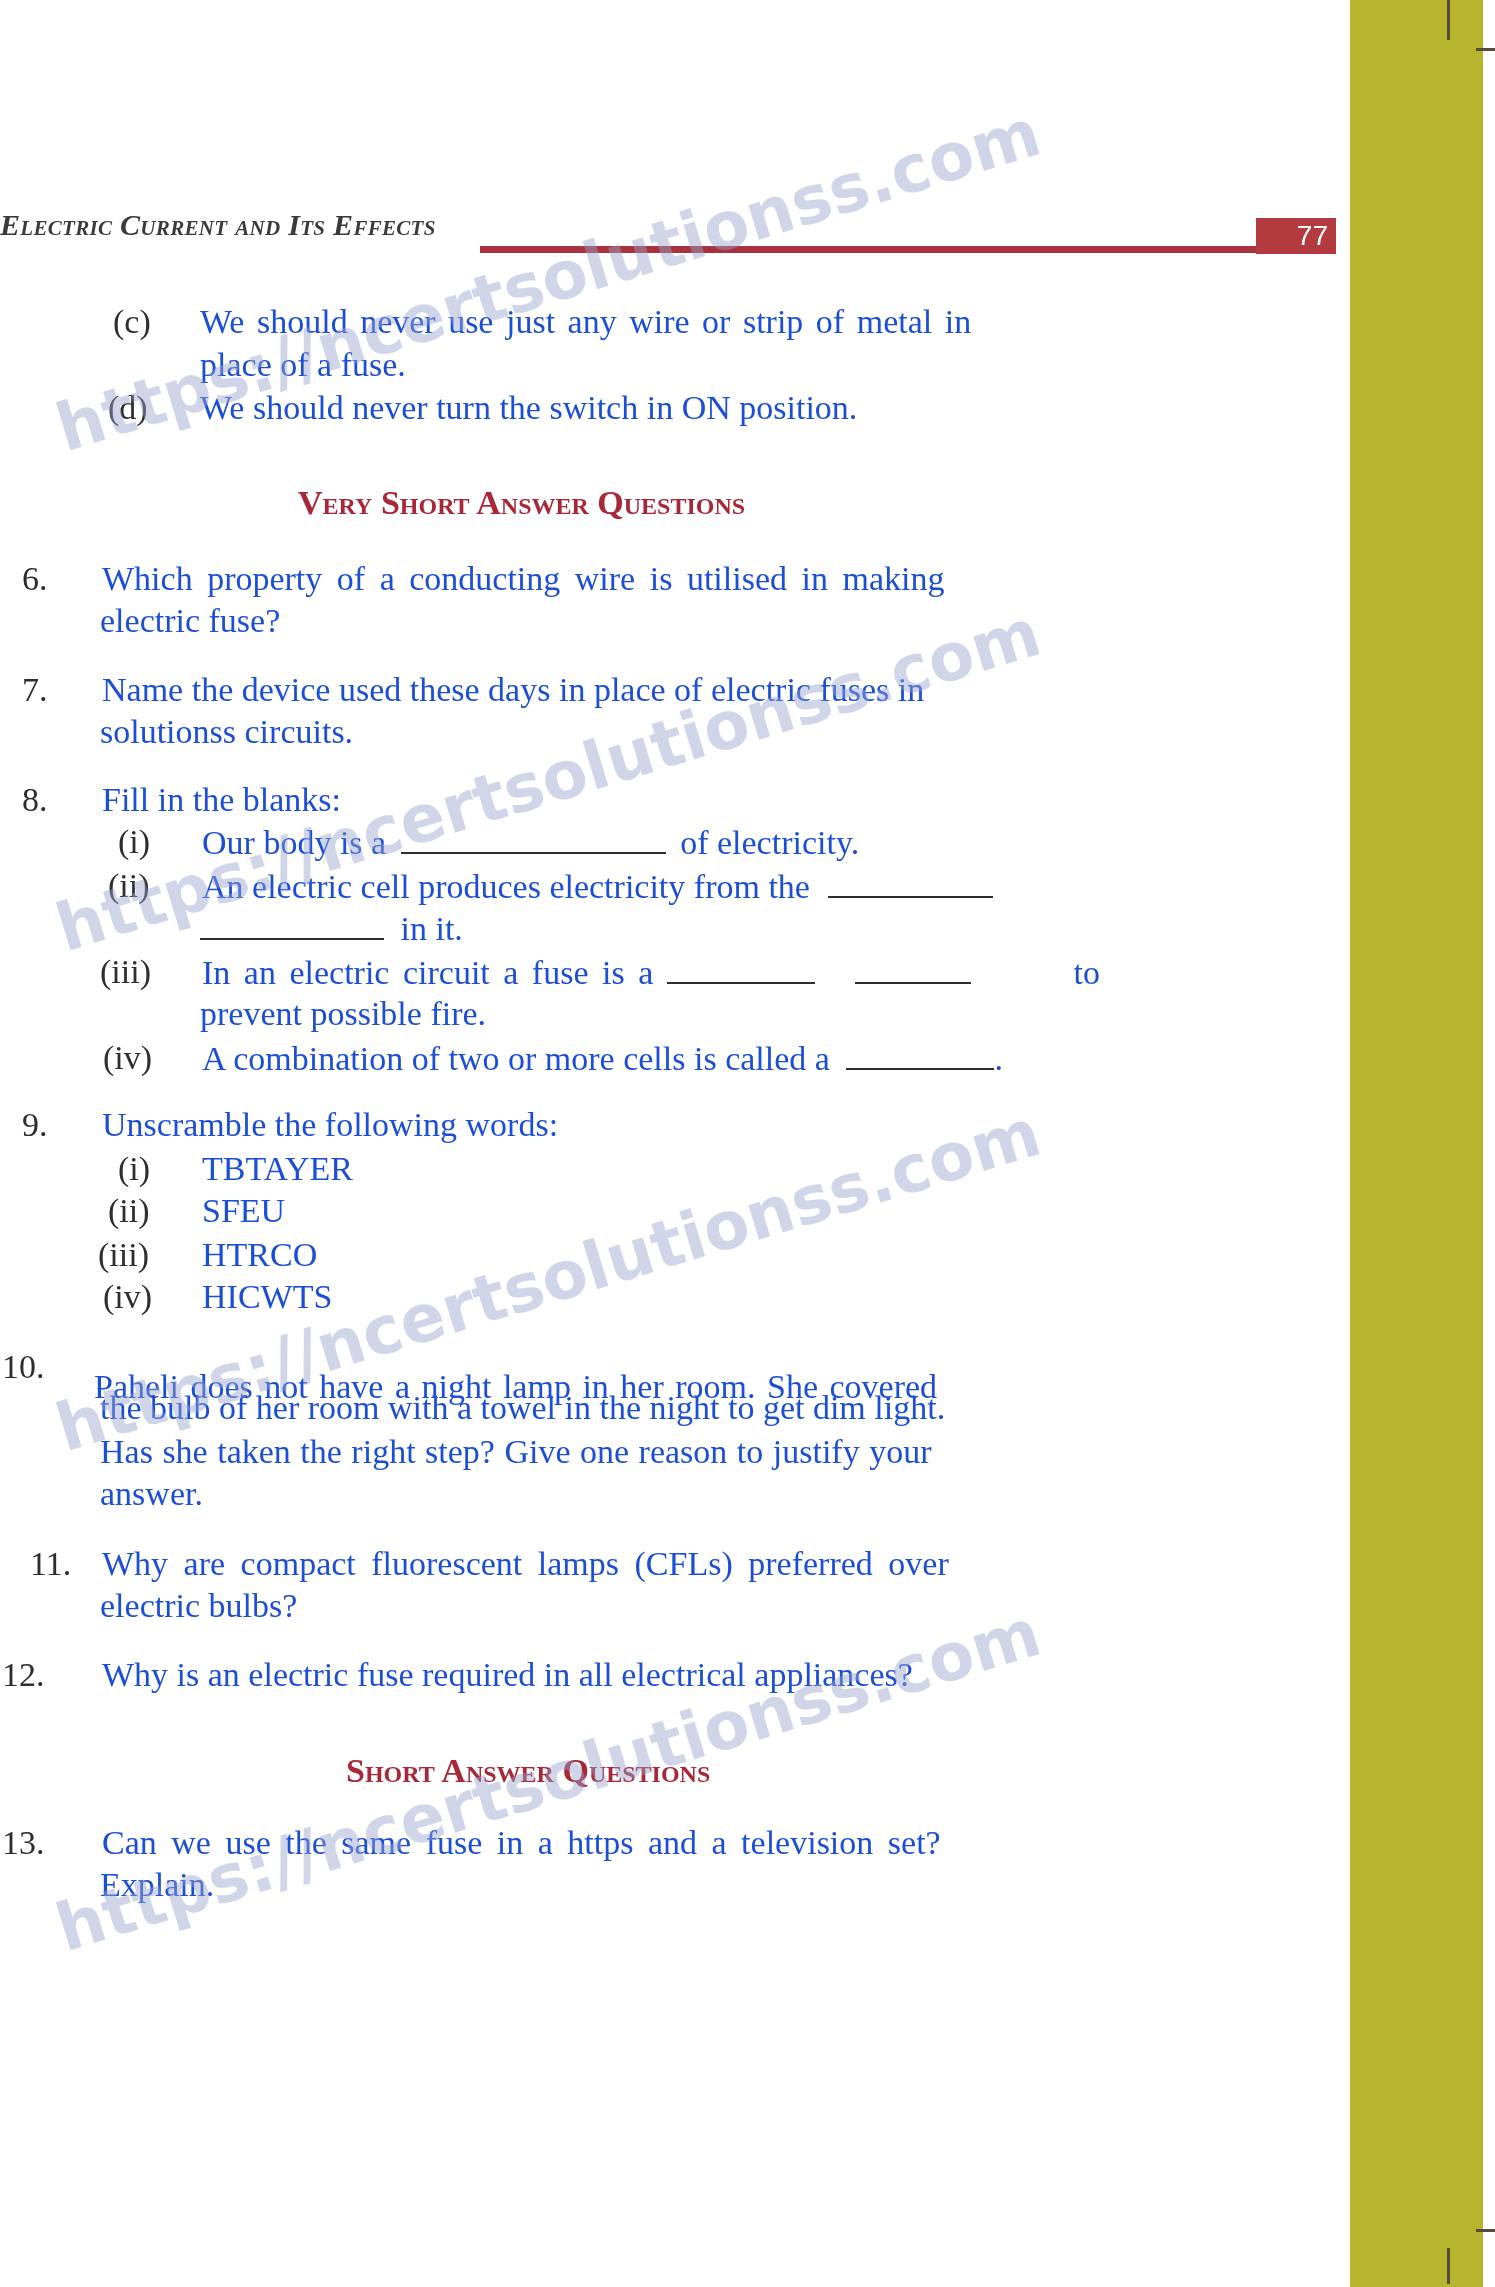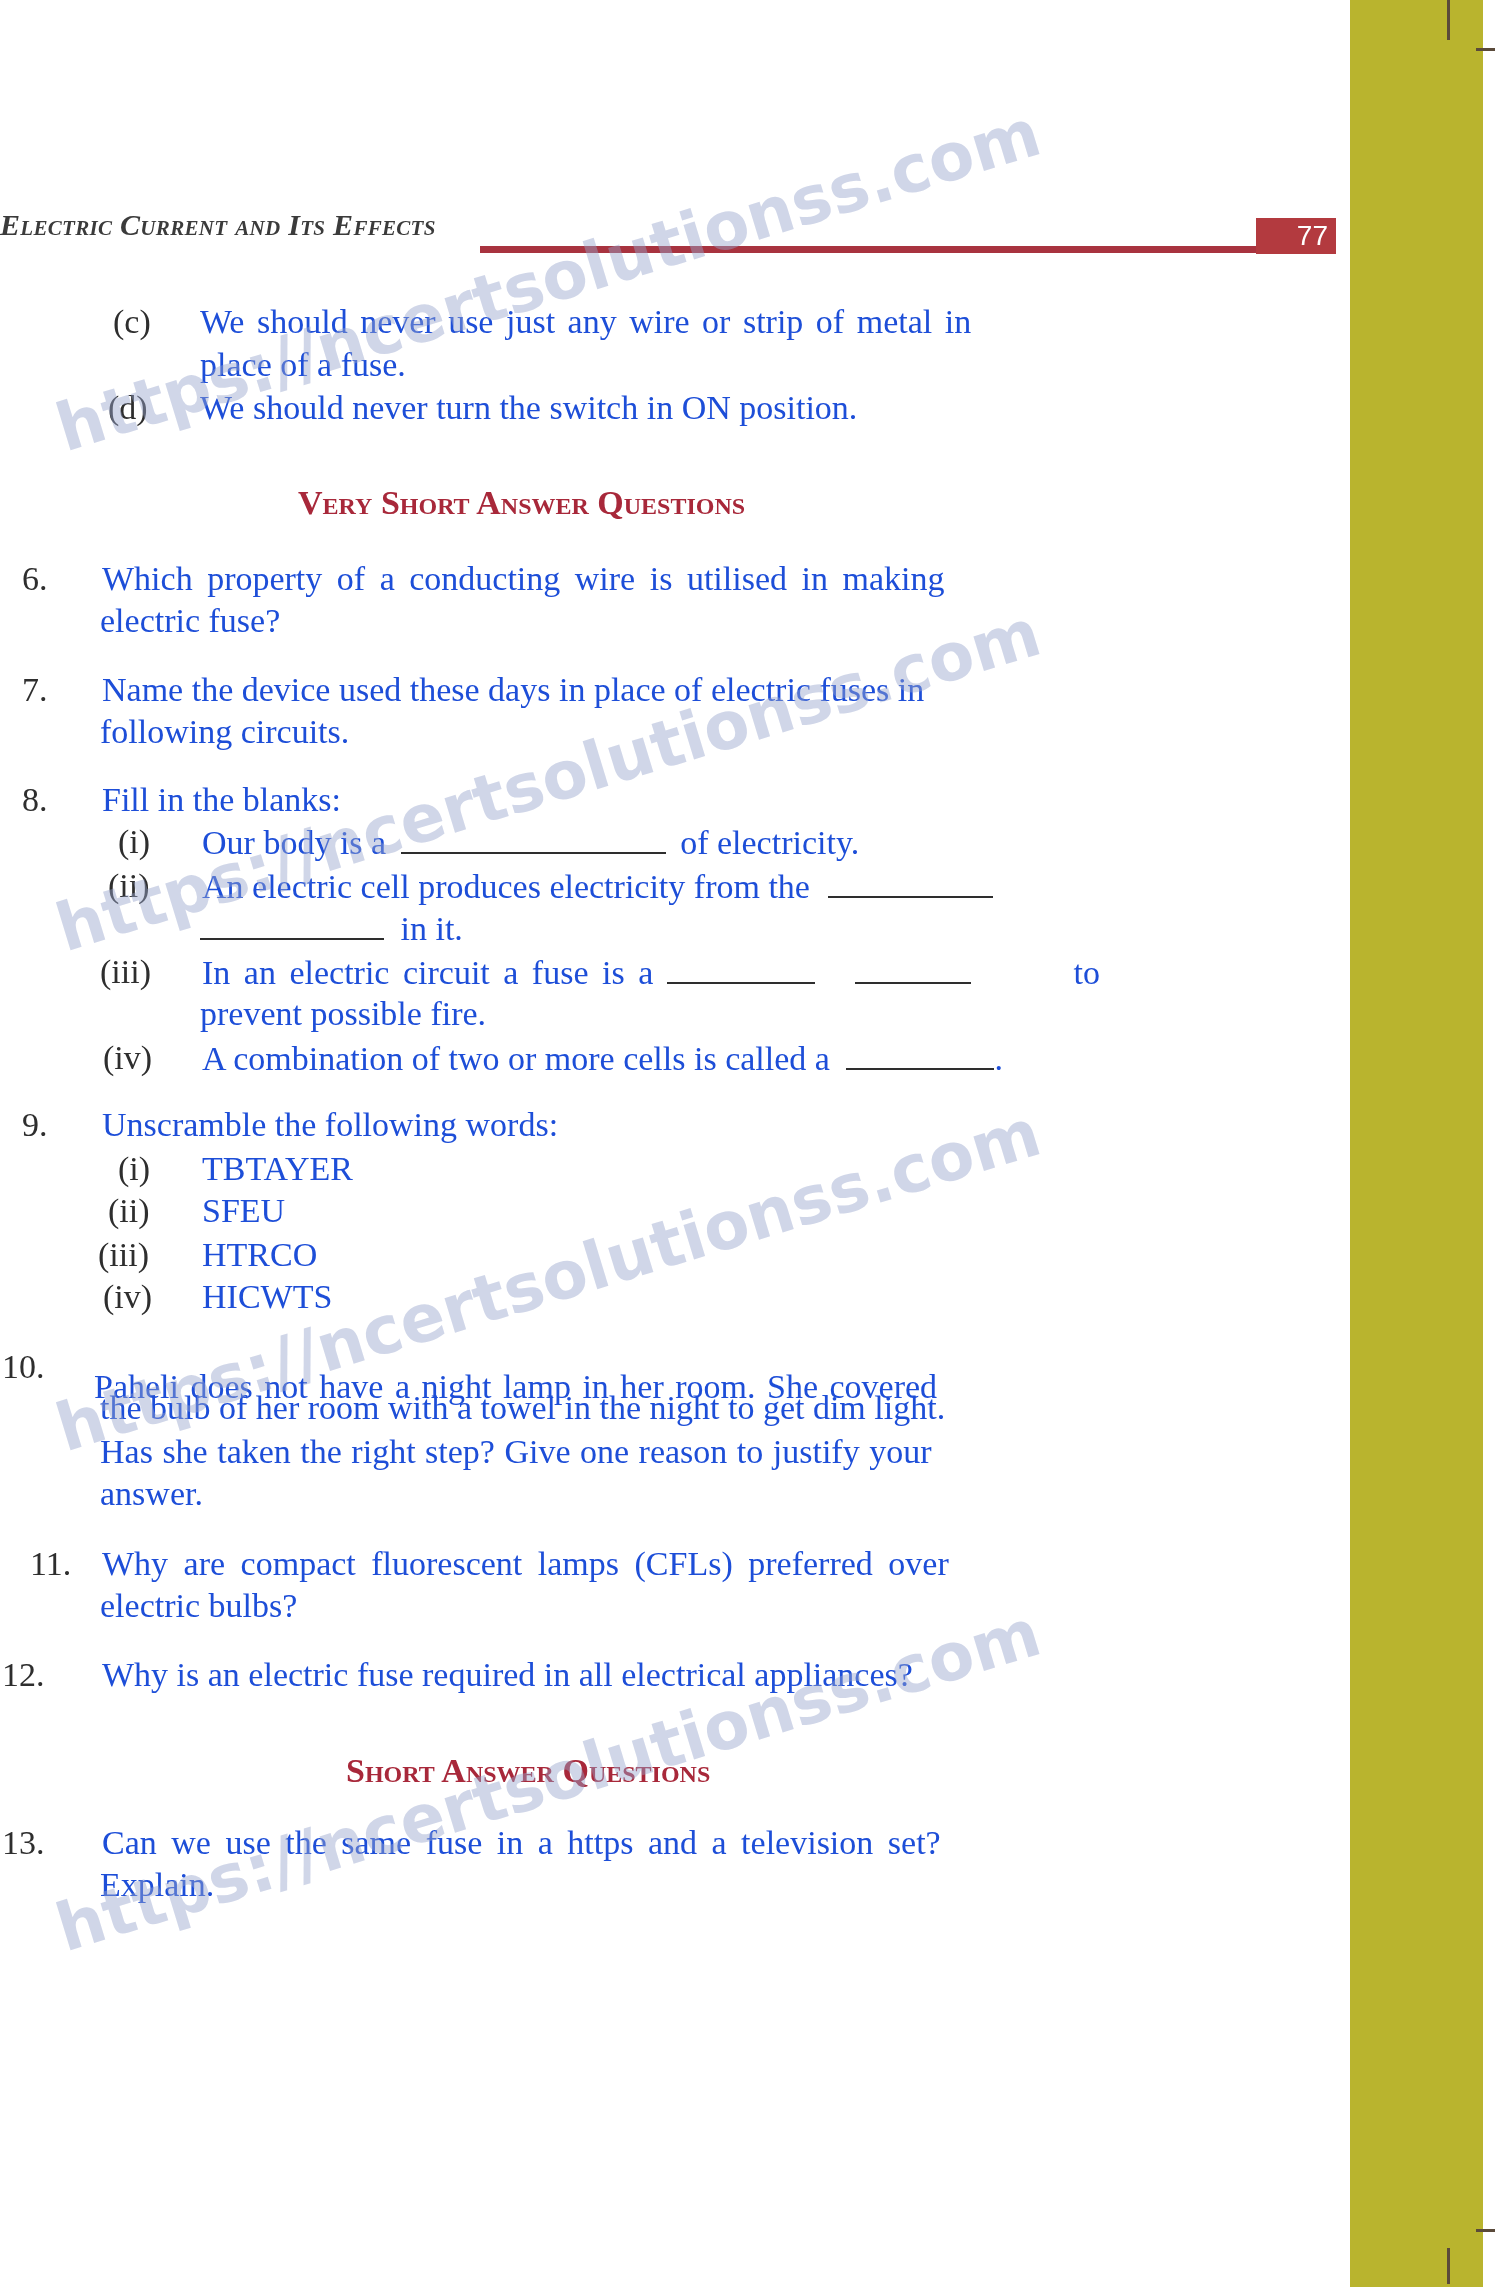--- a/index.html
+++ b/index.html
@@ -43,21 +43,21 @@
 <div class="line" style="left:200px;top:388px;">We should never turn the switch in ON position.</div>
 
 <div class="section-heading" style="left:298px;top:484px;">Very Short Answer Questions</div>
 
 <div class="num" style="left:22px;top:559px;">6.</div>
 <div class="line" style="left:102px;top:559px;word-spacing:6px;">Which property of a conducting wire is utilised in making</div>
 <div class="line" style="left:100px;top:601px;">electric fuse?</div>
 
 <div class="num" style="left:22px;top:670px;">7.</div>
 <div class="line" style="left:102px;top:670px;">Name the device used these days in place of electric fuses in</div>
-<div class="line" style="left:100px;top:712px;">following circuits.</div>
+<div class="line" style="left:100px;top:712px;">solutionss circuits.</div>
 
 <div class="num" style="left:22px;top:780px;">8.</div>
 <div class="line" style="left:102px;top:780px;">Fill in the blanks:</div>
 
 <div class="num" style="left:118px;top:822px;">(i)</div>
 <div class="line" style="left:202px;top:822px;">
   <span>Our body is a</span>
   <span class="blank" style="width:265px;margin:0 6px;"></span>
   <span>of electricity.</span>
 </div>

